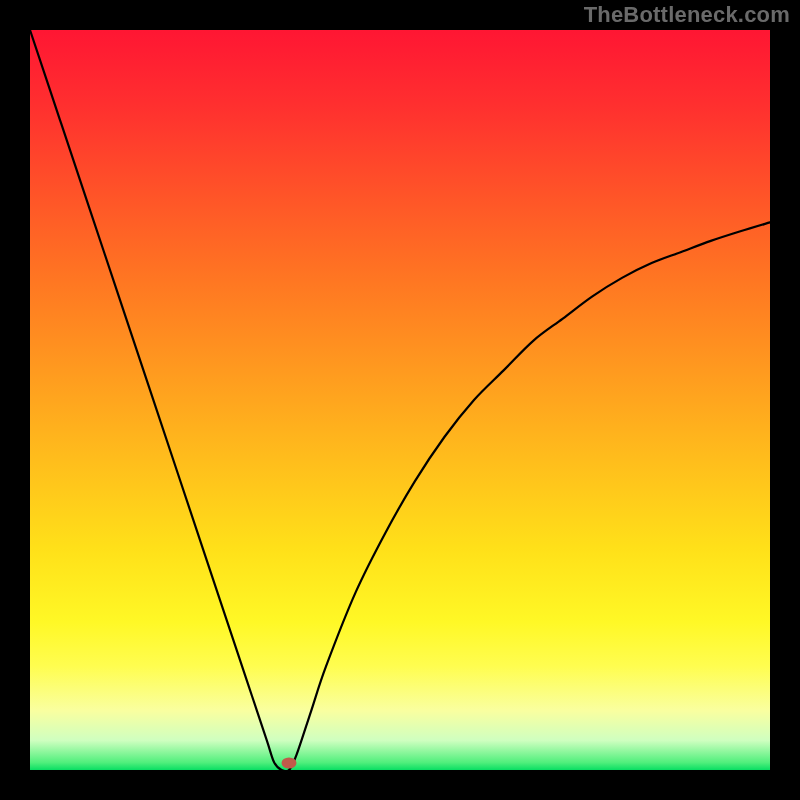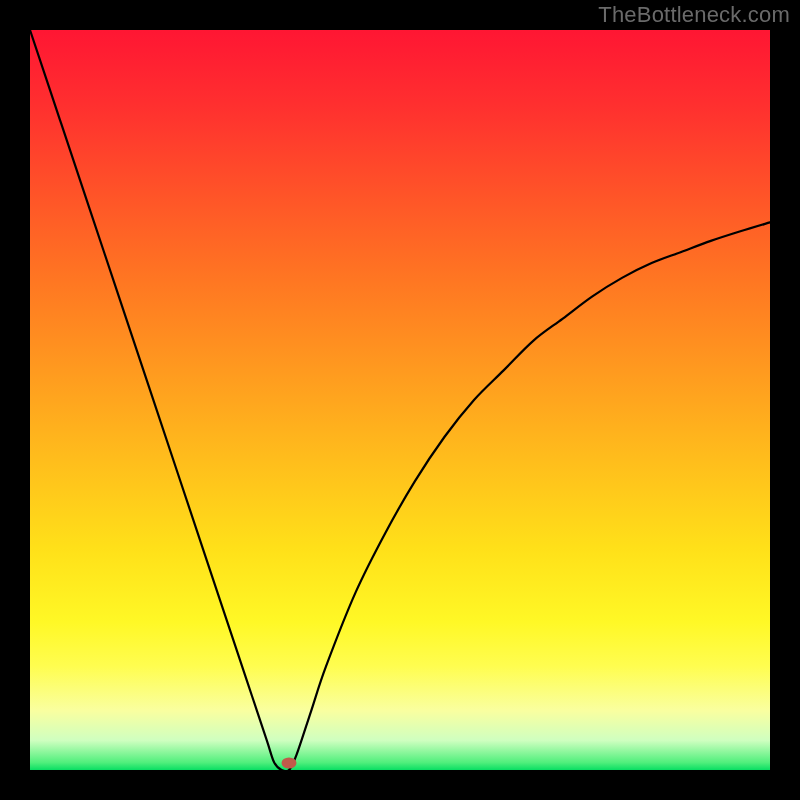--- a/index.html
+++ b/index.html
@@ -16,21 +16,21 @@
     height: 800px;
     background: #000;
     position: relative;
   }
   .watermark {
     position: absolute;
     top: 2px;
     right: 10px;
     color: #6a6a6a;
     font-size: 22px;
-    font-weight: 400;
+    font-weight: 700;
     letter-spacing: 0.2px;
     z-index: 5;
   }
   .plot-frame {
     position: absolute;
     left: 30px;
     top: 30px;
     width: 740px;
     height: 740px;
   }

